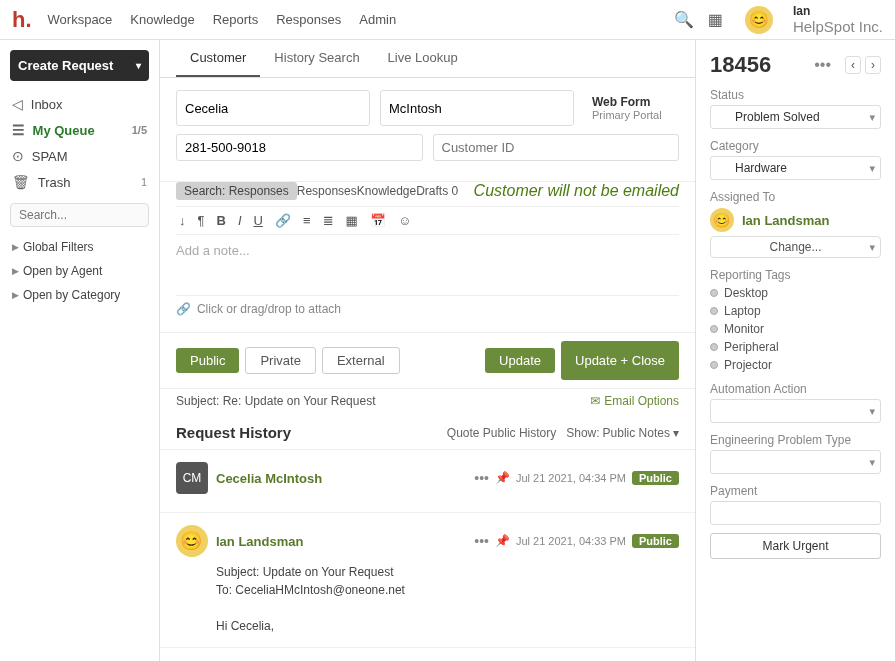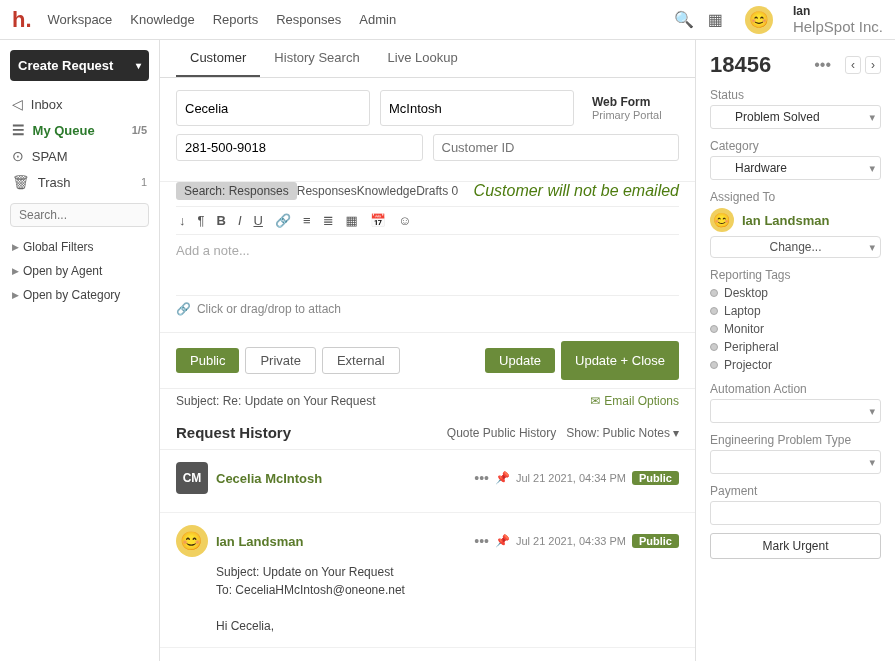--- a/index.html
+++ b/index.html
@@ -77,21 +77,21 @@
     
     .history-header { display: flex; align-items: center; padding: 8px 16px; border-bottom: 1px solid #eee; }
     .history-title { font-size: 15px; font-weight: 600; color: #333; }
     .history-actions { margin-left: auto; display: flex; align-items: center; gap: 10px; font-size: 12px; color: #666; }
     .history-actions span { cursor: pointer; }
     .show-dropdown { display: flex; align-items: center; gap: 3px; cursor: pointer; }
 
     .history-list { overflow-y: auto; flex: 1; }
     .history-item { padding: 12px 16px; border-bottom: 1px solid #f0f0f0; }
     .history-item-header { display: flex; align-items: center; gap: 8px; margin-bottom: 6px; }
-    .history-avatar-cm { width: 32px; height: 32px; background: #555; color: #fff; border-radius: 4px; display: flex; align-items: center; justify-content: center; font-size: 12px; font-weight: 700; flex-shrink: 0; }
+    .history-avatar-cm { width: 32px; height: 32px; background: #555; color: #fff; border-radius: 4px; display: flex; align-items: center; justify-content: center; font-size: 12px; font-weight: 400; flex-shrink: 0; }
     .history-avatar-emoji { width: 32px; height: 32px; background: #f0d060; border-radius: 50%; display: flex; align-items: center; justify-content: center; font-size: 18px; flex-shrink: 0; }
     .history-author { font-weight: 600; color: #5a7a2a; font-size: 13px; }
     .history-meta { display: flex; align-items: center; gap: 6px; margin-left: auto; font-size: 11px; color: #888; }
     .badge-public { background: #6b8c3a; color: #fff; border-radius: 3px; padding: 1px 7px; font-size: 11px; font-weight: 600; }
     .history-body { font-size: 12px; color: #444; line-height: 1.5; margin-left: 40px; }
     .history-dots { color: #888; cursor: pointer; font-size: 14px; }
     .history-pin { color: #888; cursor: pointer; font-size: 12px; }
 
     
     .right-panel { width: 200px; background: #fff; border-left: 1px solid #e0e0e0; padding: 12px 14px; overflow-y: auto; flex-shrink: 0; }

